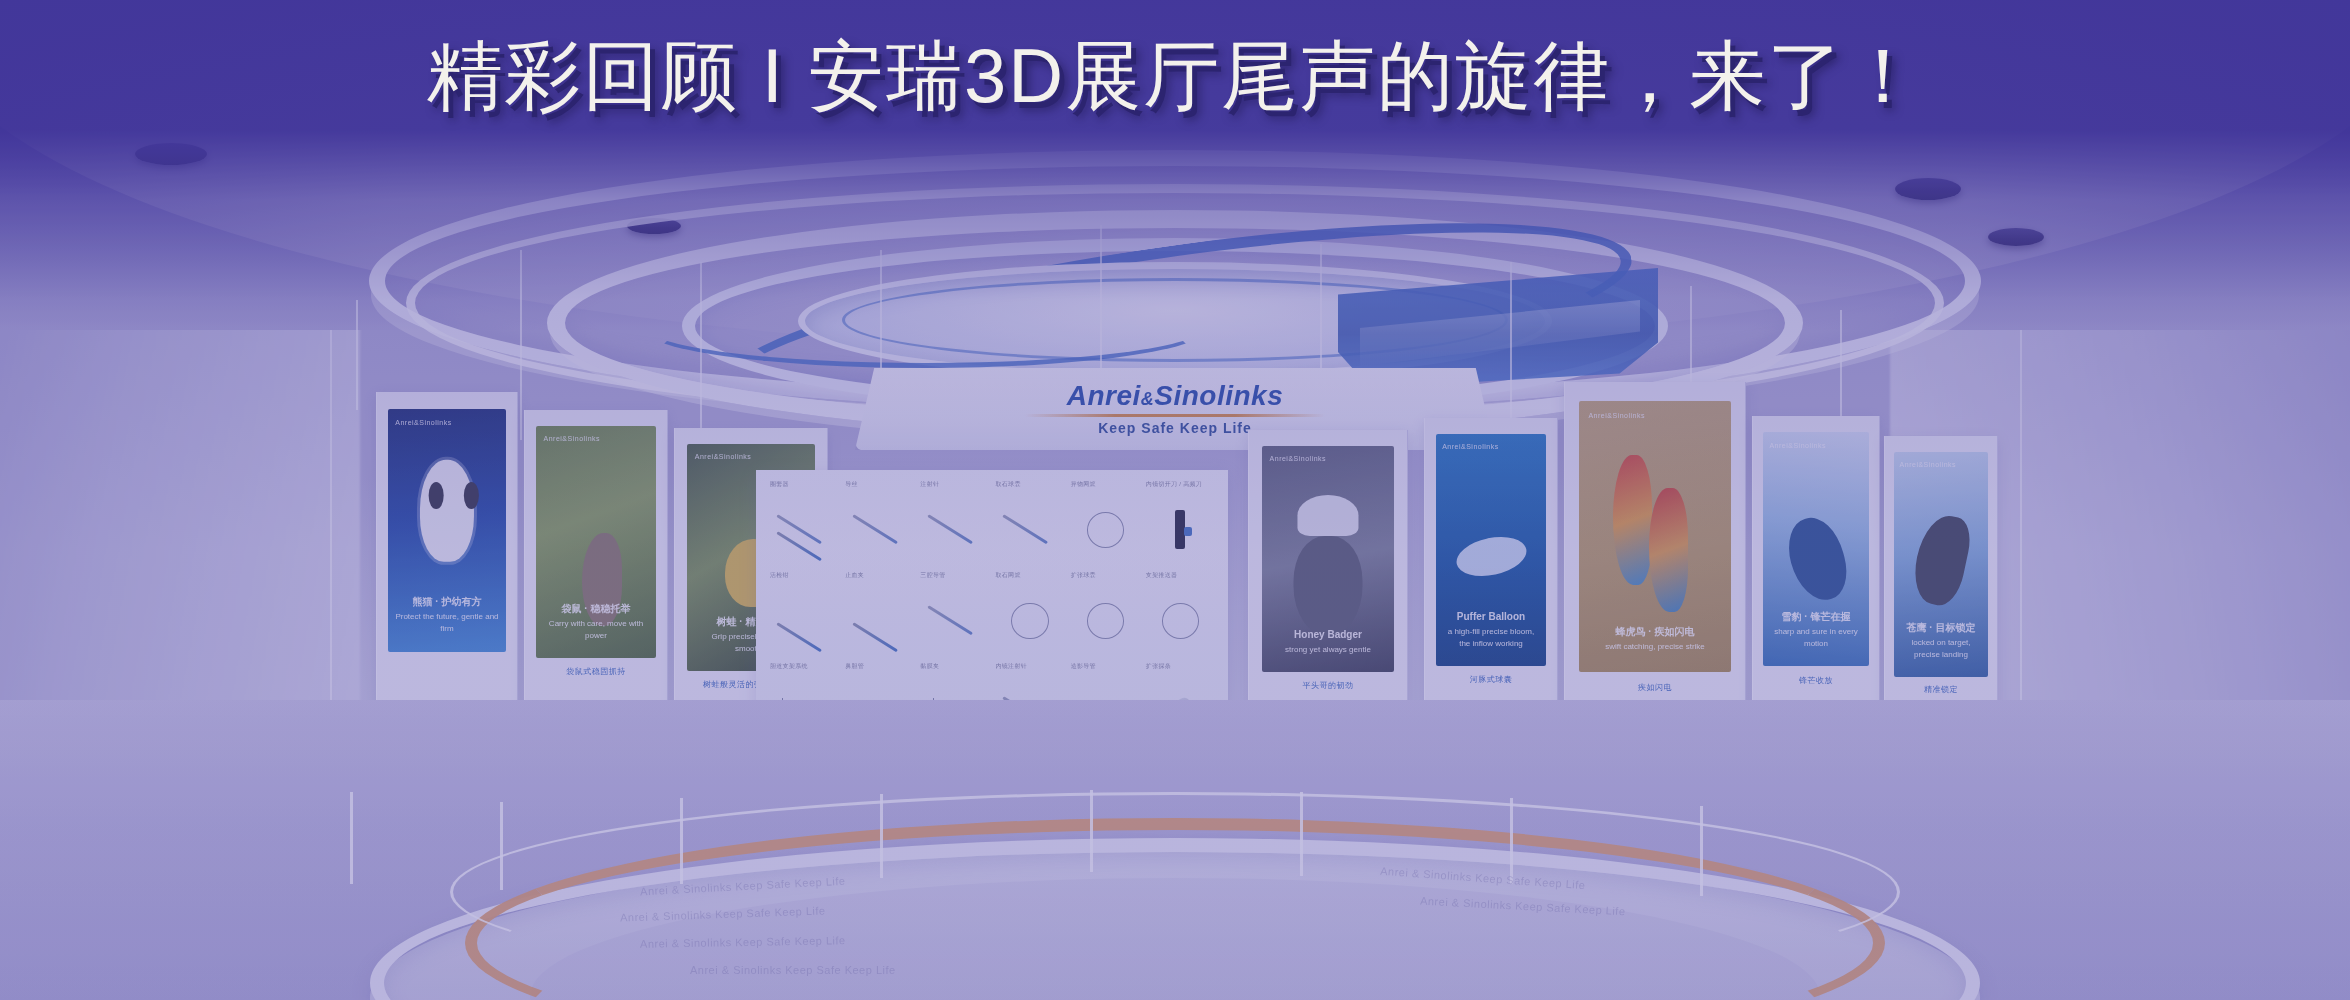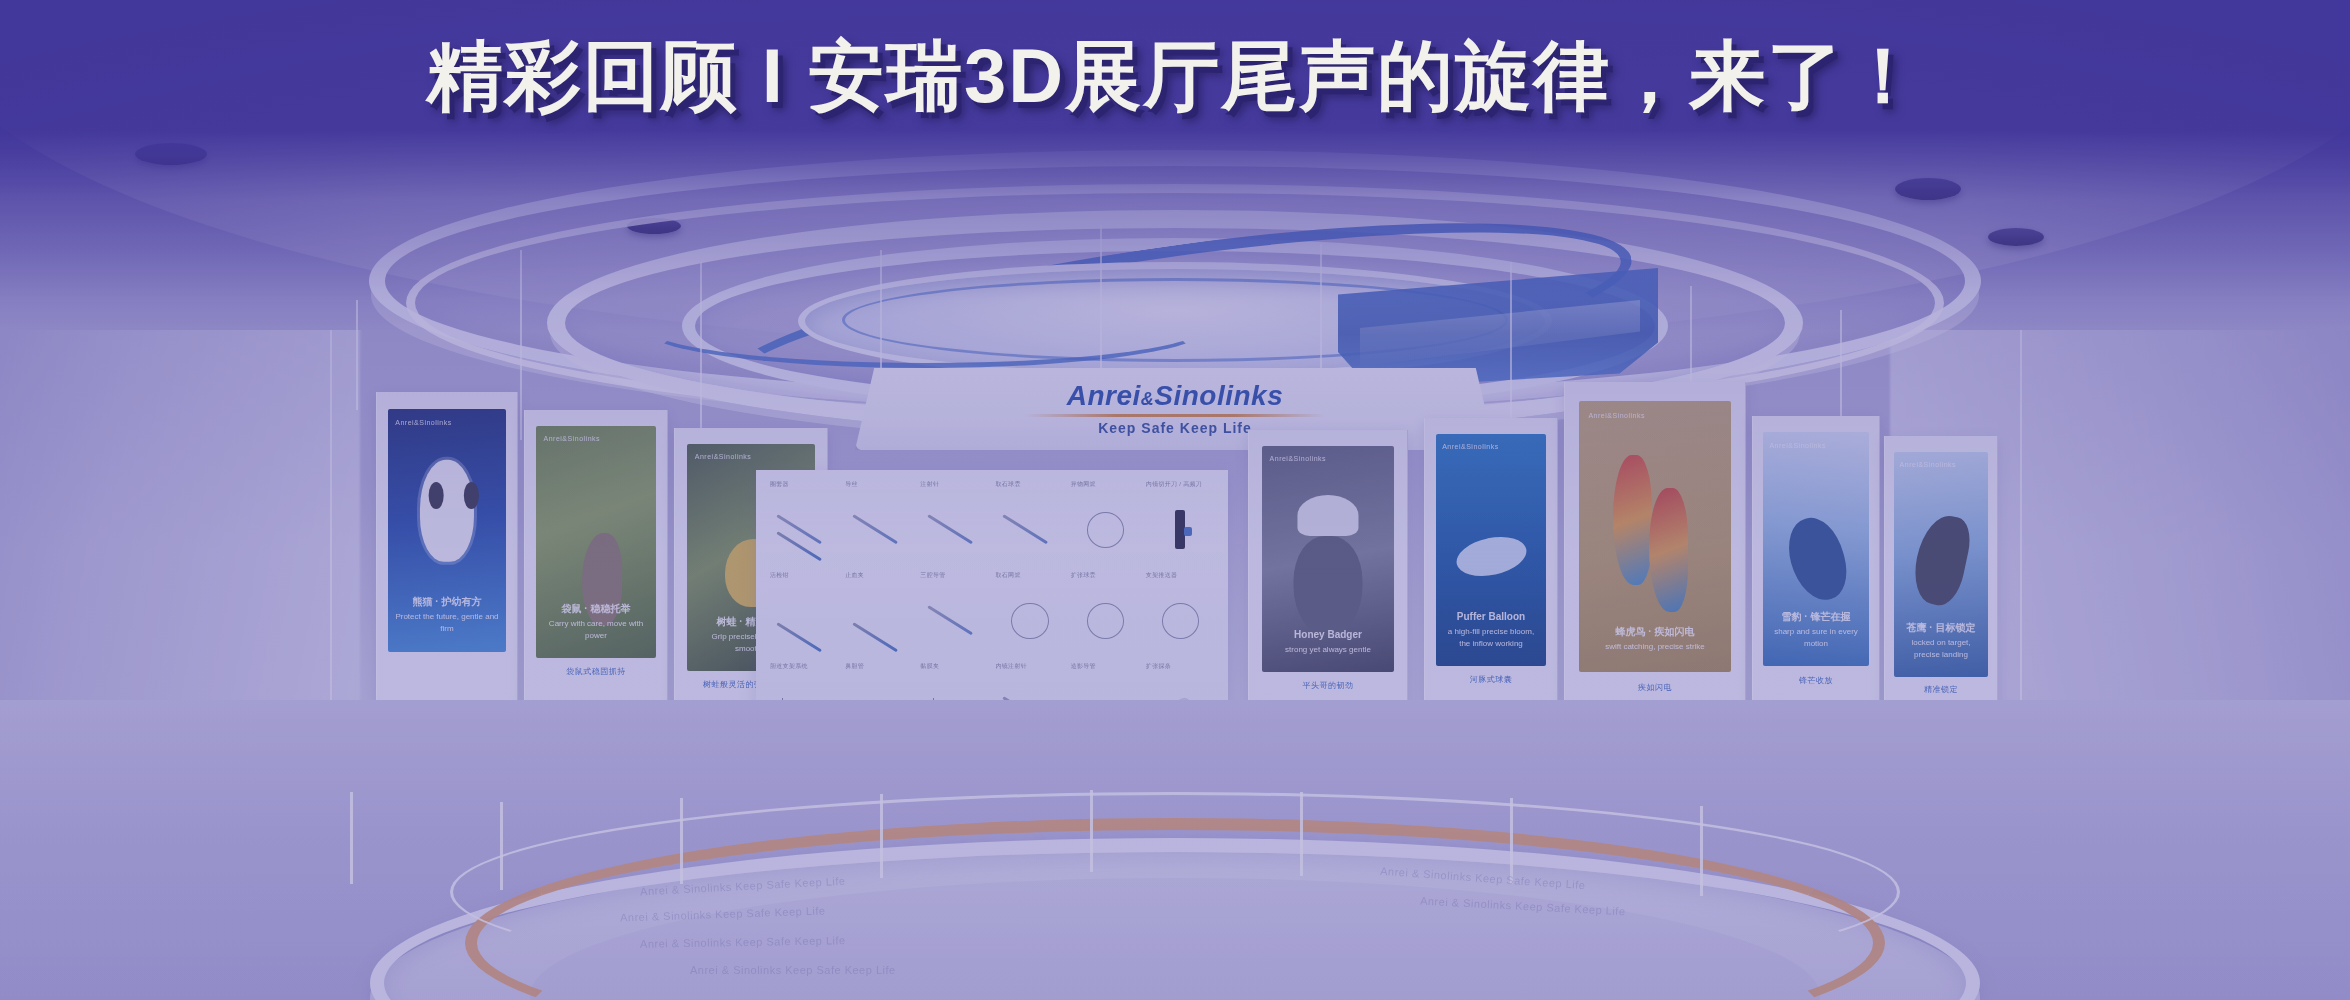--- a/index.html
+++ b/index.html
@@ -345,21 +345,21 @@
     mix-blend-mode:normal;
   }
   .overlay-tint{
     position:absolute;inset:0;pointer-events:none;
     background:rgba(86,74,168,.20);
   }
 
   .title{
     position:absolute;left:0;right:0;top:26px;text-align:center;
     z-index:30;
-    font-size:76px;font-weight:bold;color:#f3f1ec;
+    font-size:76px;font-weight:normal;color:#f3f1ec;
     letter-spacing:2px;white-space:nowrap;
     text-shadow:5px 6px 0 #2c2470, 7px 8px 10px rgba(20,15,60,.55);
   }
 </style>
 </head>
 <body>
 
 <div id="stage">
 
   <div class="room">

